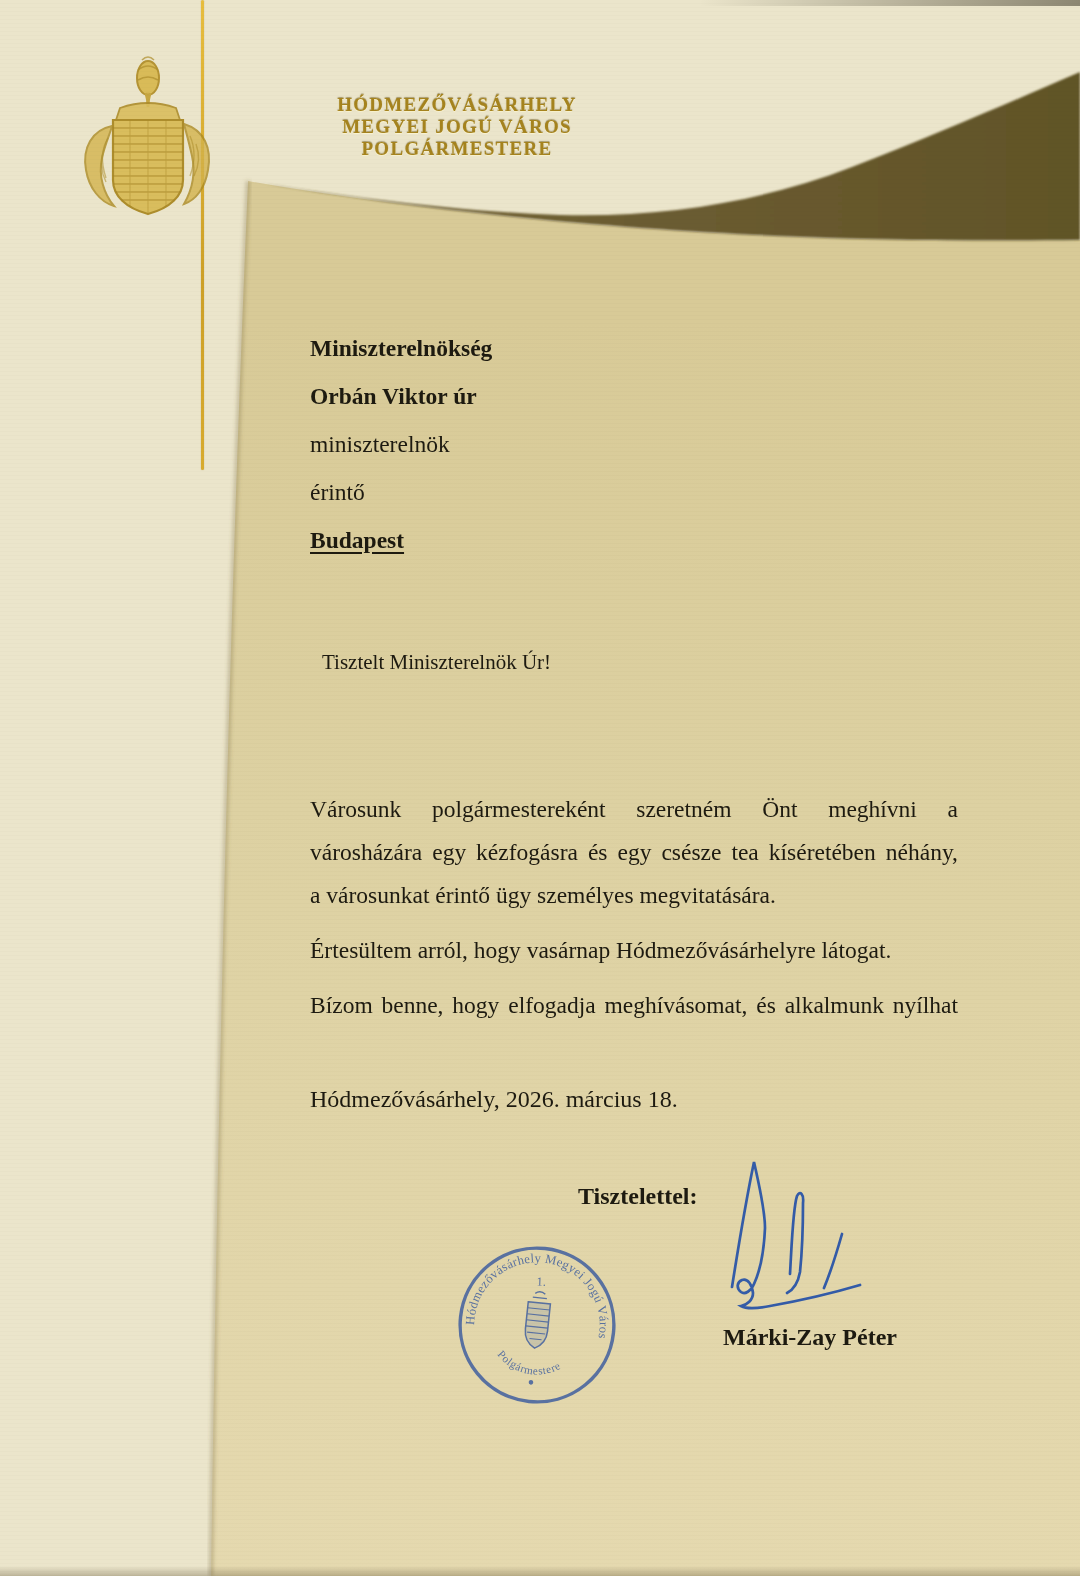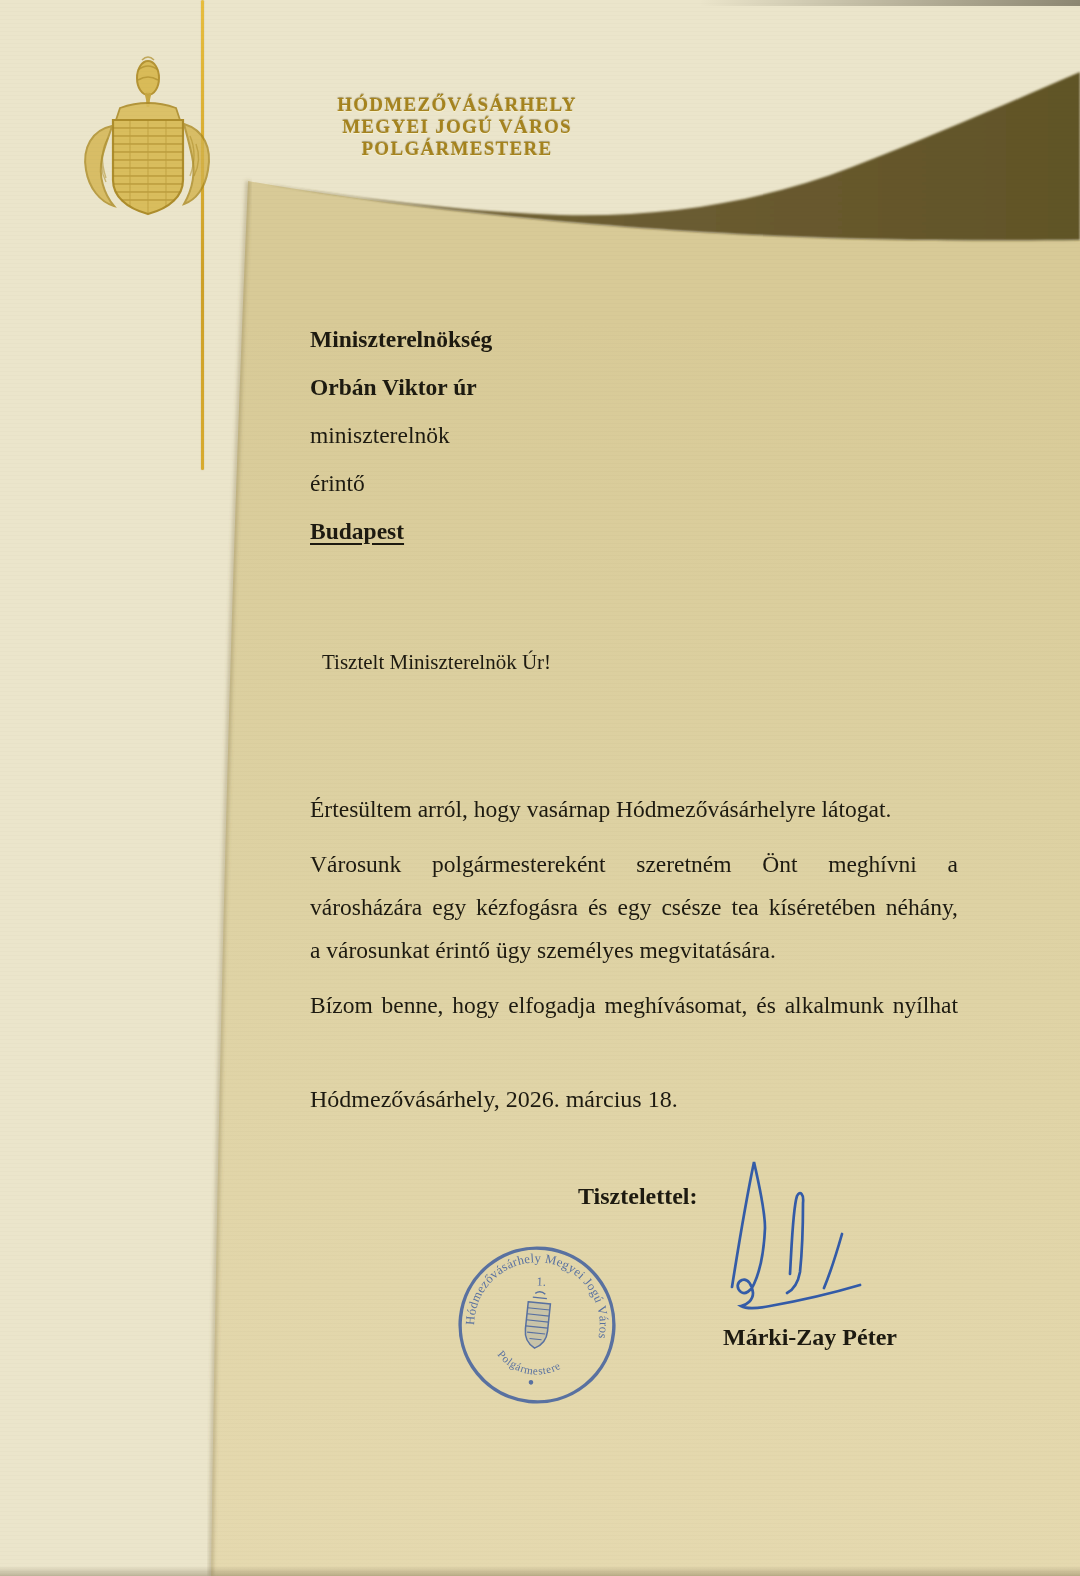--- a/index.html
+++ b/index.html
@@ -29,21 +29,21 @@
     background:linear-gradient(#e7bd3e,#cda027 60%,#d8ab2e);
     box-shadow:0 0 1px rgba(140,105,20,.6);
   }
   .crest{position:absolute;left:58px;top:48px;}
   .office{
     position:absolute;left:292px;top:94px;width:330px;text-align:center;
     color:#a5831e;font-size:19px;line-height:22px;font-weight:bold;letter-spacing:1.3px;
     text-shadow:0 1px 1px rgba(255,248,210,.85), 0 -1px 1px rgba(96,74,12,.5);
   }
   .recipient{position:absolute;left:310px;top:326px;font-size:23.5px;}
-  .recipient p{margin:0 0 21px;line-height:27px;}
+  .recipient p{margin:9px 0 21px;line-height:27px;}
   .b{font-weight:bold;}
   .u{text-decoration:underline;text-decoration-thickness:2px;text-underline-offset:4px;}
   .salutation{position:absolute;left:322px;top:650px;font-size:21px;font-weight:normal;}
   .letter-body{position:absolute;left:310px;top:788px;width:648px;font-size:23.5px;}
   .letter-body p{margin:0 0 12px;}
   .letter-body .ln{line-height:43px;}
   .just{text-align:justify;text-align-last:justify;white-space:nowrap;}
   .last{text-align:left;}
   .dateline{position:absolute;left:310px;top:1086px;font-size:24px;}
   .closing{position:absolute;left:578px;top:1183px;font-size:24px;font-weight:bold;}
@@ -127,26 +127,26 @@
     <p class="b">Orbán Viktor úr</p>
     <p>miniszterelnök</p>
     <p>érintő</p>
     <p class="b u">Budapest</p>
   </div>
 
   <div class="salutation">Tisztelt Miniszterelnök Úr!</div>
 
   <div class="letter-body">
     <p>
-      <span class="ln last" style="display:block">Értesültem arról, hogy vasárnap Hódmezővásárhelyre látogat.</span>
-    </p>
-    <p>
       <span class="ln just" style="display:block">Városunk polgármestereként szeretném Önt meghívni a</span>
       <span class="ln just" style="display:block">városházára egy kézfogásra és egy csésze tea kíséretében néhány,</span>
       <span class="ln last" style="display:block">a városunkat érintő ügy személyes megvitatására.</span>
+    </p>
+    <p>
+      <span class="ln last" style="display:block">Értesültem arról, hogy vasárnap Hódmezővásárhelyre látogat.</span>
     </p>
     <p>
       <span class="ln just" style="display:block">Bízom benne, hogy elfogadja meghívásomat, és alkalmunk nyílhat</span>
     </p>
   </div>
 
   <div class="dateline">Hódmezővásárhely, 2026. március 18.</div>
 
   <div class="closing">Tisztelettel:</div>
 

